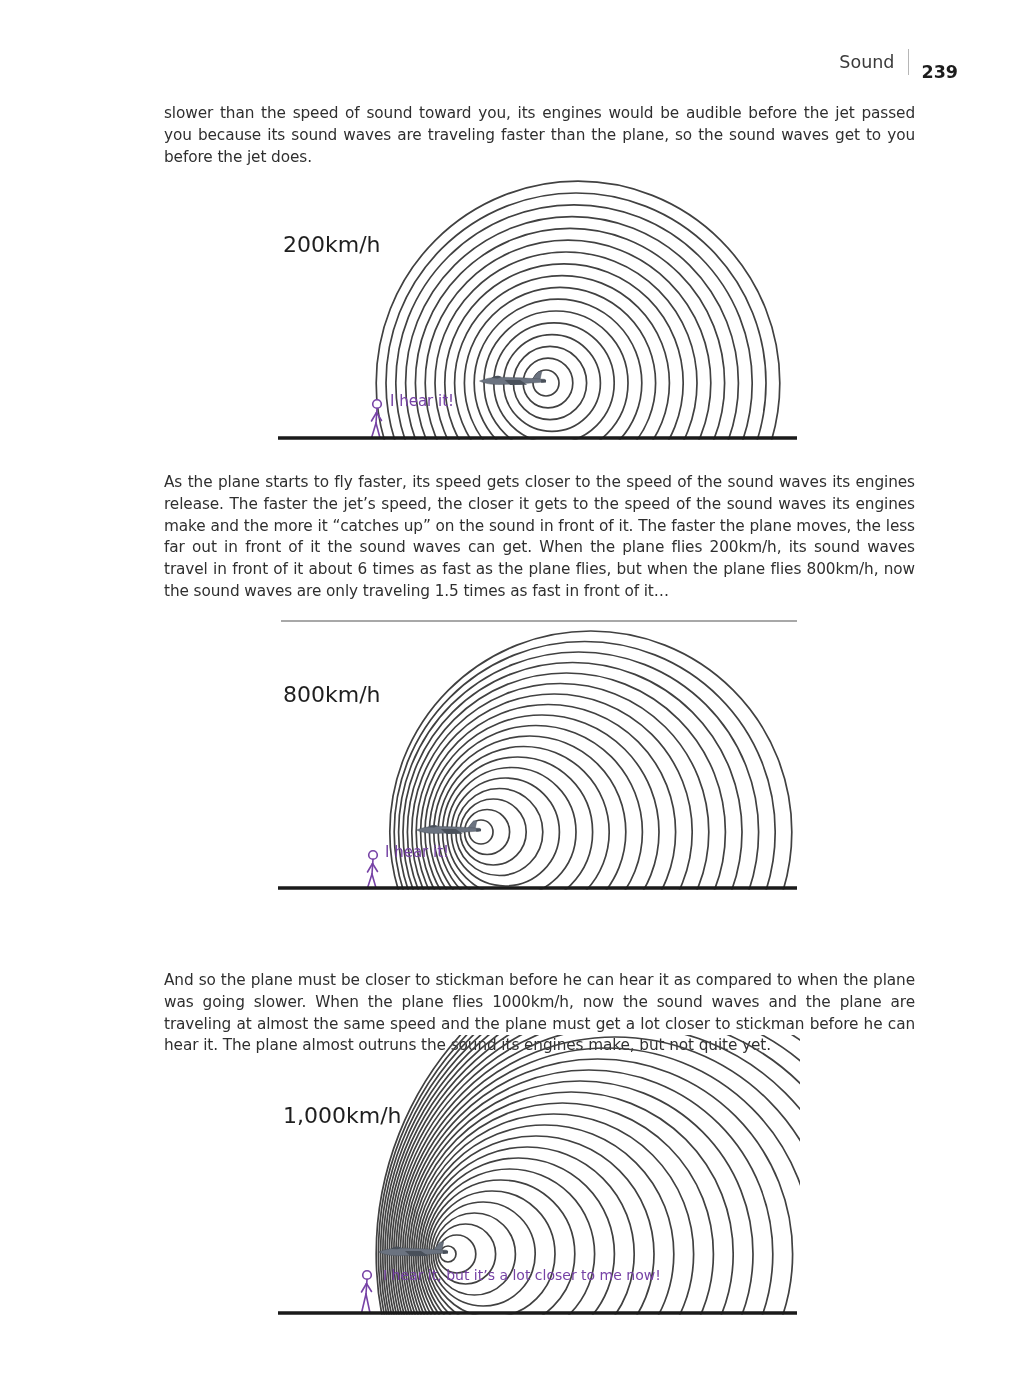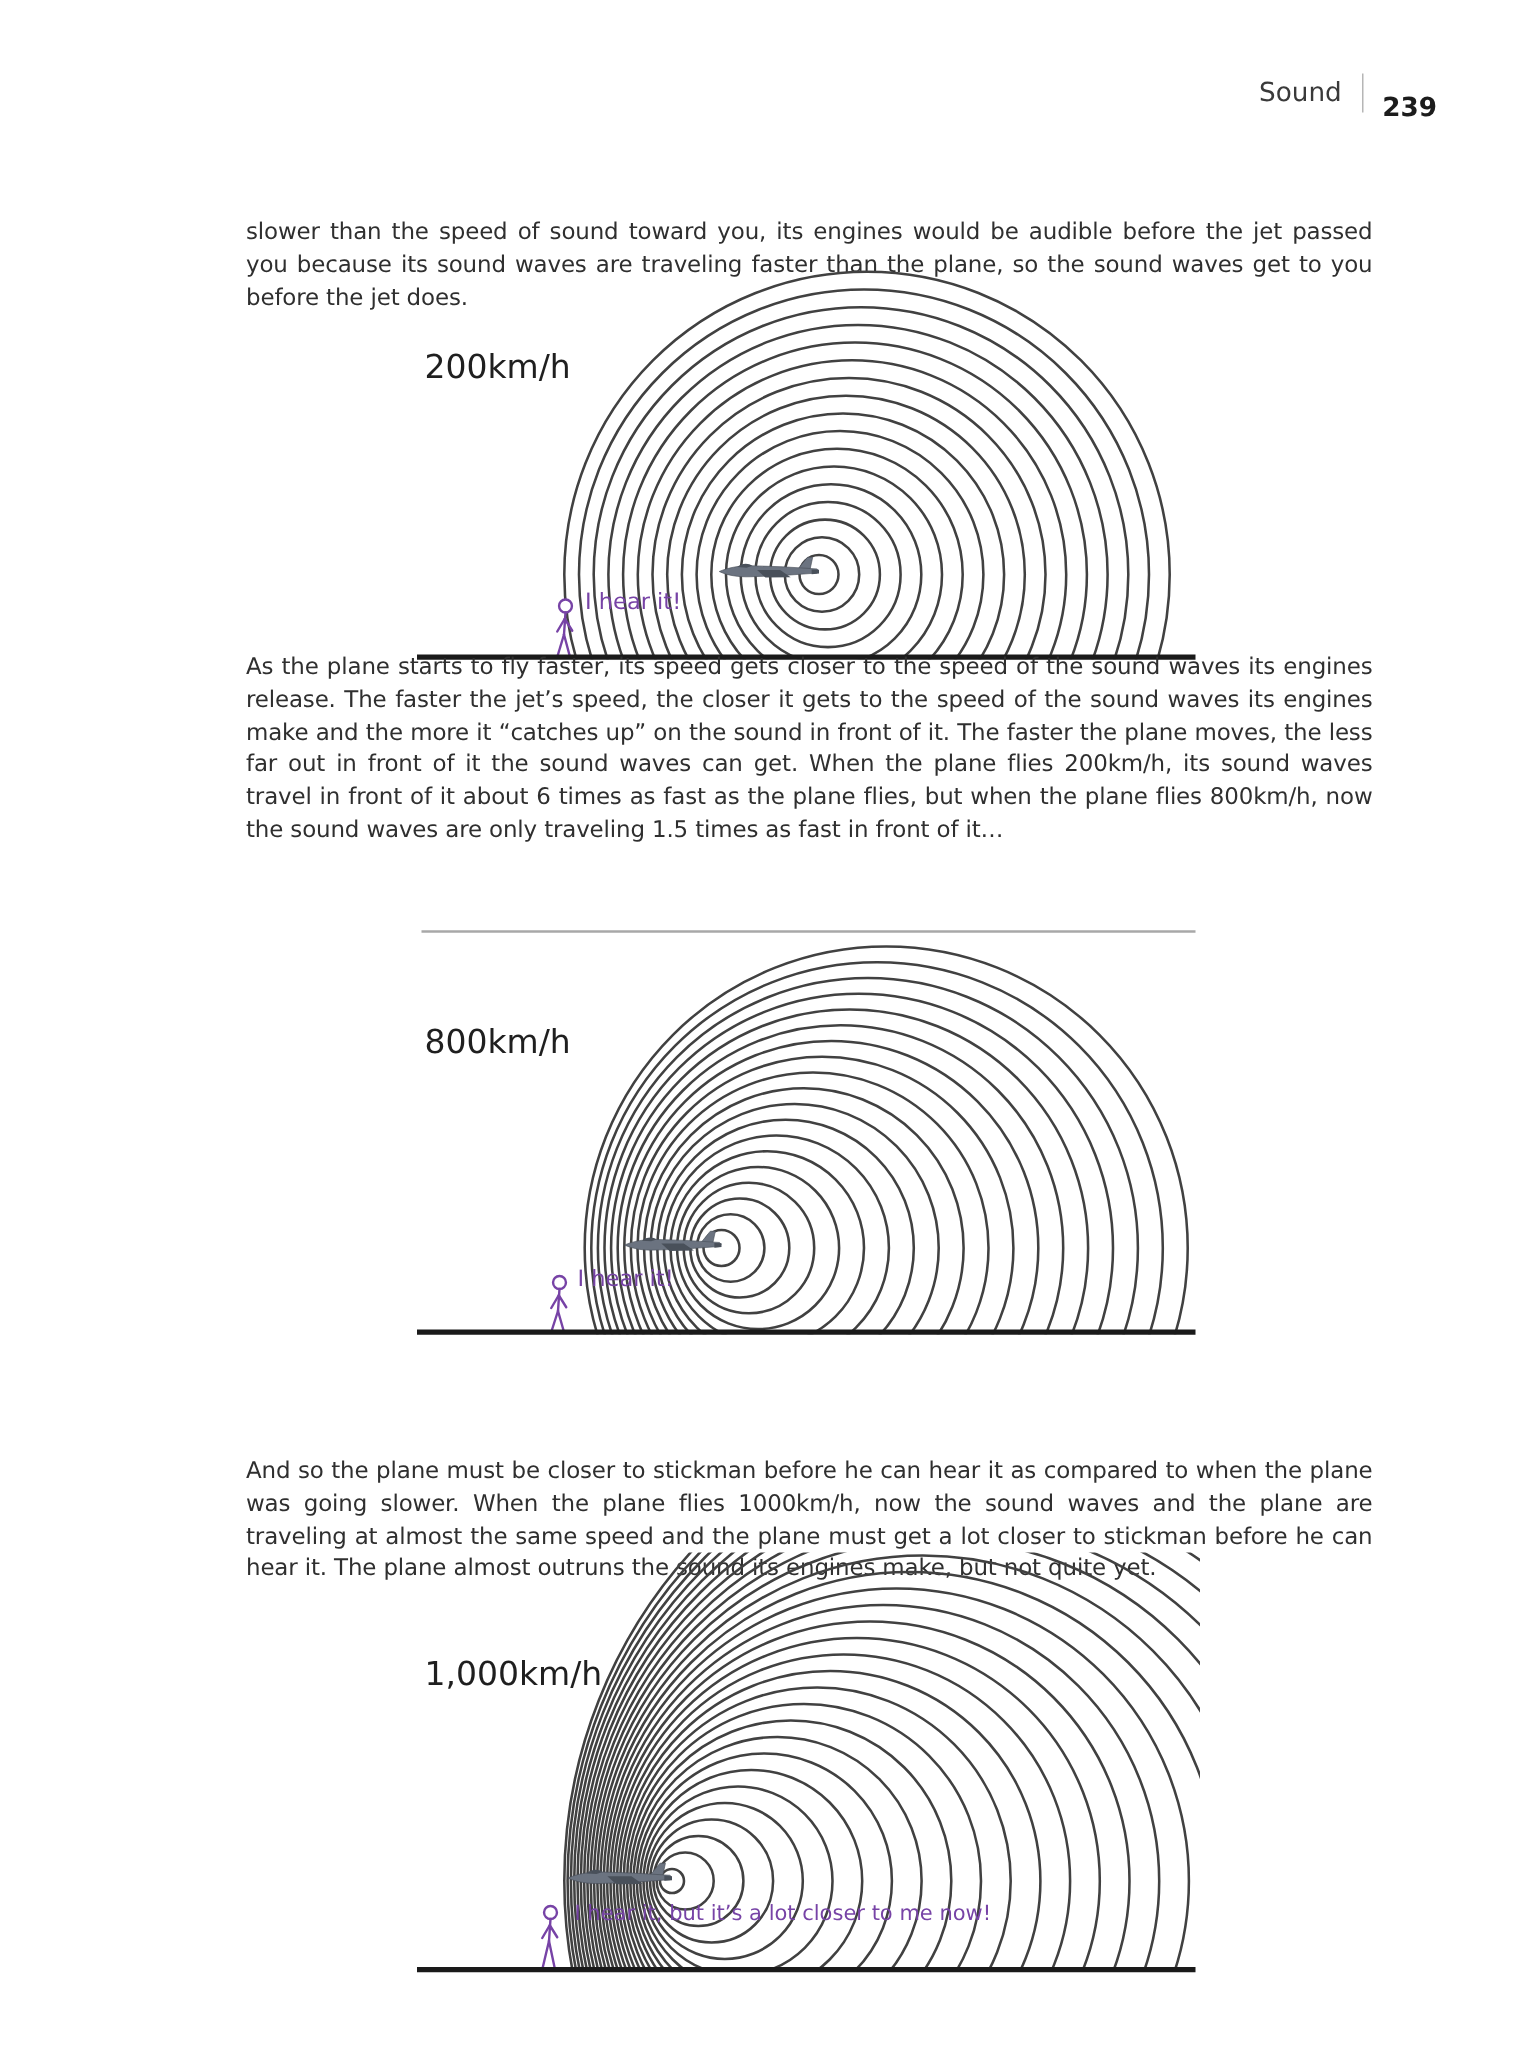--- a/index.html
+++ b/index.html
@@ -23,22 +23,22 @@
   }
   .page-header .page-num { font-weight:bold; color:#1c1c1c;margin-top:21px; }
   .body-text {
     position:absolute; left:164px; width:751px;
     margin:0;
     font-size:15.3px; line-height:21.8px;
     color:#2f2f2f;
     text-align:justify;
     letter-spacing:-0.1px;
   }
-  #p1 { top:103px;margin-top:41px; }
-  #p2 { top:434px; }
+  #p1 { top:103px; }
+  #p2 { top:472px; }
   #p3 { top:970px; }
   .figure { position:absolute; }
   svg text { font-family:"DejaVu Sans","Liberation Sans",sans-serif; }
   .fig-label { font-size:22px; fill:#1f1f1f; }
   .speech { fill:#7743a6; }
 </style>
 </head>
 <body>
 
 <div class="page">

